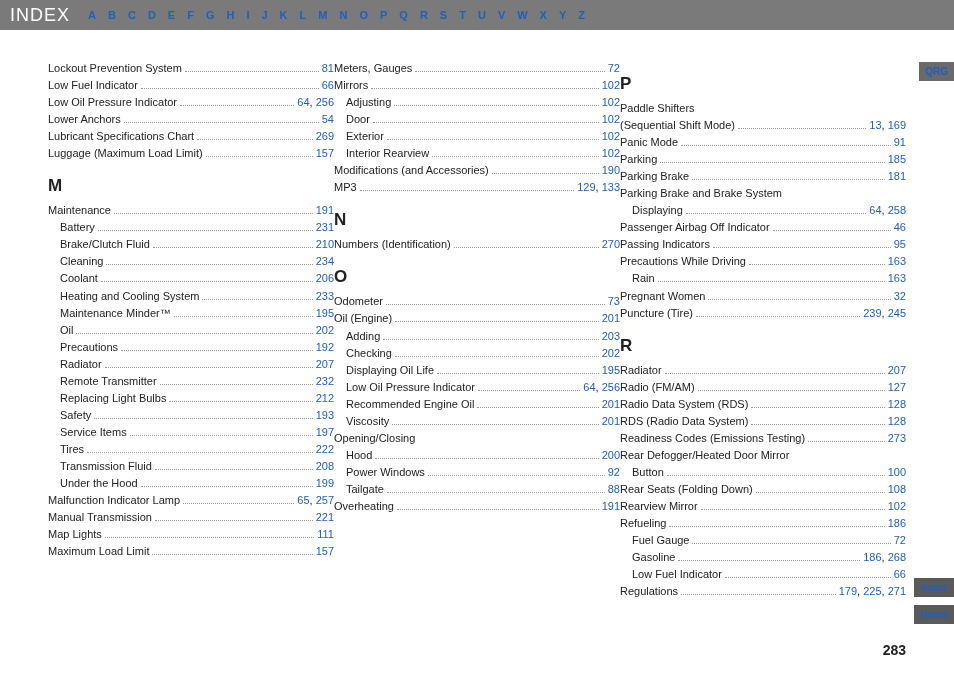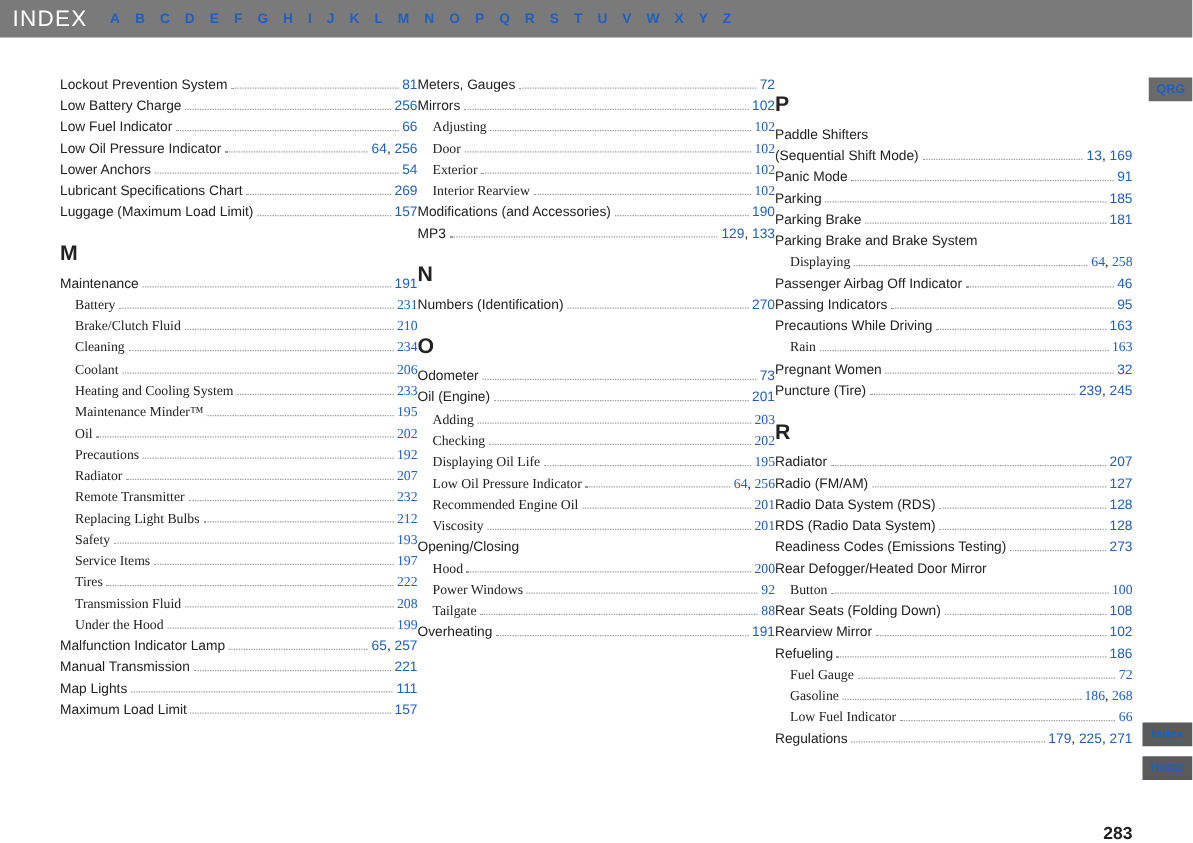--- a/index.html
+++ b/index.html
@@ -50,21 +50,21 @@
     font-weight: bold;
     margin: 14px 0 6px 0;
   }
   .entry {
     display: flex;
     align-items: baseline;
     white-space: nowrap;
     line-height: 1.55;
     overflow: hidden;
   }
-  .entry.sub { padding-left: 12px; font-family: Liberation Serif, serif; }
+  .entry.sub { padding-left: 12px; }
   .entry .label { flex: 0 0 auto; }
   .entry .dots {
     flex: 1 1 auto;
     border-bottom: 1px dotted #999;
     margin: 0 3px 2px 3px;
     min-width: 6px;
   }
   .entry .pages {
     flex: 0 0 auto;
     color: #1f5fbf;
@@ -87,21 +87,21 @@
     cursor: pointer;
   }
   .tab.qrg { background: #6a6a6a; }
   .side-tabs-bottom {
     position: absolute;
     right: 0;
     bottom: 42px;
   }
   .page-number {
     position: absolute;
-    bottom: 0;
+    bottom: 16px;
     right: 48px;
     font-size: 14px;
     font-weight: bold;
   }
 </style>
 </head>
 <body>
 
 <div class="header">
   <span class="header-title">INDEX</span>
@@ -136,25 +136,20 @@
 </div>
 
 <div class="content">
     <div class="col">
       <div class="entry">
         <span class="label">Lockout Prevention System</span>
         <span class="dots"></span>
         <span class="pages"><span>81</span></span>
       </div>
       <div class="entry">
-        <span class="label">Low Battery Charge</span>
-        <span class="dots"></span>
-        <span class="pages"><span>256</span></span>
-      </div>
-      <div class="entry">
         <span class="label">Low Fuel Indicator</span>
         <span class="dots"></span>
         <span class="pages"><span>66</span></span>
       </div>
       <div class="entry">
         <span class="label">Low Oil Pressure Indicator</span>
         <span class="dots"></span>
         <span class="pages"><span>64</span><span class="comma">, </span><span>256</span></span>
       </div>
       <div class="entry">

